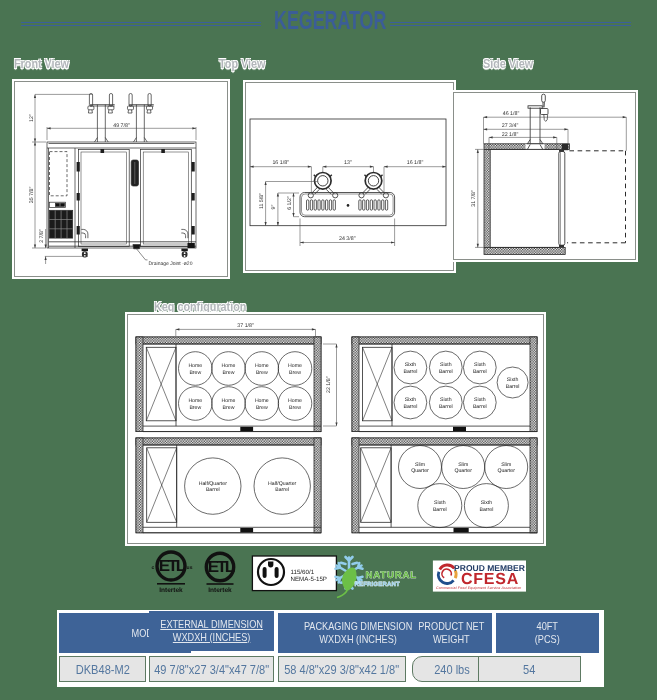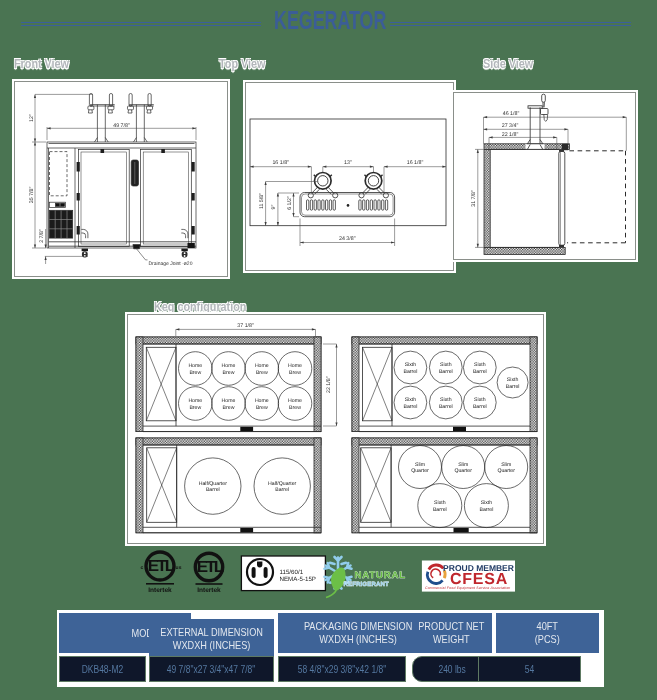--- a/index.html
+++ b/index.html
@@ -2,21 +2,21 @@
 <html><head>
 <meta charset="utf-8">
 <style>
 html,body{margin:0;padding:0;}
 svg text{text-rendering:geometricPrecision;}
 body{width:657px;height:700px;background:#4a7452;font-family:"Liberation Sans",sans-serif;position:relative;overflow:hidden;}
 .abs{position:absolute;}
 .panel{position:absolute;background:#fff;border:1px solid #8a8f8a;box-shadow:0 0 0 2px #ffffff;}
 .vlabel{position:absolute;font-weight:bold;font-size:13.5px;color:#b2b6ba;transform:scaleX(0.8);transform-origin:left top;white-space:nowrap;text-shadow:1px 1px 0 #fff,-1px -1px 0 #fff,1px -1px 0 #fff,-1px 1px 0 #fff,0 2px 1px rgba(255,255,255,.8);}
 .th{height:40px;background:#3e6397;color:#e2e7ee;font-size:11.2px;line-height:13px;display:flex;align-items:center;justify-content:center;text-align:center;}.th span{transform:scaleX(0.82);transform-origin:center;white-space:nowrap;}
-.td{height:24px;background:#0f172a;border:1px solid #5e7a63;color:#54779f;font-size:10px;display:flex;align-items:center;justify-content:center;text-align:center;}.td span{transform:scaleX(0.85);transform-origin:center;white-space:nowrap;}
+.td{height:24px;background:#e5e5e5;border:1px solid #5e7a63;color:#54779f;font-size:13px;display:flex;align-items:center;justify-content:center;text-align:center;}.td span{transform:scaleX(0.85);transform-origin:center;white-space:nowrap;}
 </style>
 </head>
 <body>
 
 <div class="abs" style="left:21px;top:22px;width:240px;height:4px;border-top:1.6px solid #3b5f9b;border-bottom:1.5px solid #3b5f9b;box-sizing:border-box;"></div>
 
 <div class="abs" style="left:274px;top:8px;font-weight:bold;font-size:25.5px;line-height:25px;color:#3b5d97;transform:scaleX(0.70);transform-origin:left top;white-space:nowrap;">KEGERATOR</div>
 
 <div class="abs" style="left:390px;top:22px;width:241px;height:4px;border-top:1.6px solid #3b5f9b;border-bottom:1.5px solid #3b5f9b;box-sizing:border-box;"></div>
 
@@ -511,21 +511,21 @@
           <polygon points="209.5,109 208.4,105.4 210.6,105.4"></polygon>
 </g>
 <g fill="#333" font-size="5.3" font-family="Liberation Sans,sans-serif">
 <text x="118.6" y="10.3" text-anchor="middle">37 1/8"</text>
 <text x="203.5" y="67.7" text-anchor="middle" transform="rotate(-90 203.5 67.7)">22 1/8"</text>
 </g>
 </g>
 </svg>
 </div>
 
-<div class="abs" style="left:130px;top:548px;width:400px;height:52px;">
+<div class="abs" style="left:141px;top:548px;width:400px;height:52px;">
 <svg width="400" height="52" viewBox="0 0 400 52">
 
 <g>
 <circle cx="30" cy="18" r="14" fill="none" stroke="#111" stroke-width="3.4"></circle>
 <text x="30.2" y="23.8" text-anchor="middle" font-family="Liberation Sans,sans-serif" font-size="17" font-weight="bold" fill="#111" letter-spacing="-2.4" transform="scale(1,0.95)">ETL</text>
 <text x="12" y="21" text-anchor="middle" font-family="Liberation Sans,sans-serif" font-size="5" font-weight="bold" fill="#111">c</text>
 <text x="48.5" y="21" text-anchor="middle" font-family="Liberation Sans,sans-serif" font-size="5" font-weight="bold" fill="#111">us</text>
 <path d="M16,35.8 H44" stroke="#111" stroke-width="1.6"></path>
 <text x="30" y="43.5" text-anchor="middle" font-family="Liberation Sans,sans-serif" font-size="6.5" font-weight="bold" fill="#111">Intertek</text>
 </g>
@@ -575,21 +575,21 @@
 </g>
 </svg>
 </div>
 
 <div class="abs" style="left:57px;top:610px;width:547px;height:77px;background:#fff;">
 
 <div class="abs th" style="left:2px;top:3px;width:87px;padding-left:45px;">
       <span>MODEL</span>
     </div>
 
-<div class="abs th" style="left:91.5px;top:9px;width:125.5px;">
+<div class="abs th" style="left:91.5px;top:1px;width:125.5px;text-decoration:underline;">
       <span>EXTERNAL DIMENSION<br>WXDXH (INCHES)</span>
     </div>
 
 <div class="abs th" style="left:221px;top:3px;width:128px;padding-left:16px;">
       <span>PACKAGING DIMENSION<br>WXDXH (INCHES)</span>
     </div>
 
 <div class="abs th" style="left:354.5px;top:3px;width:80.5px;align-items:center;">
       <span>PRODUCT NET<br>WEIGHT</span>
     </div>

